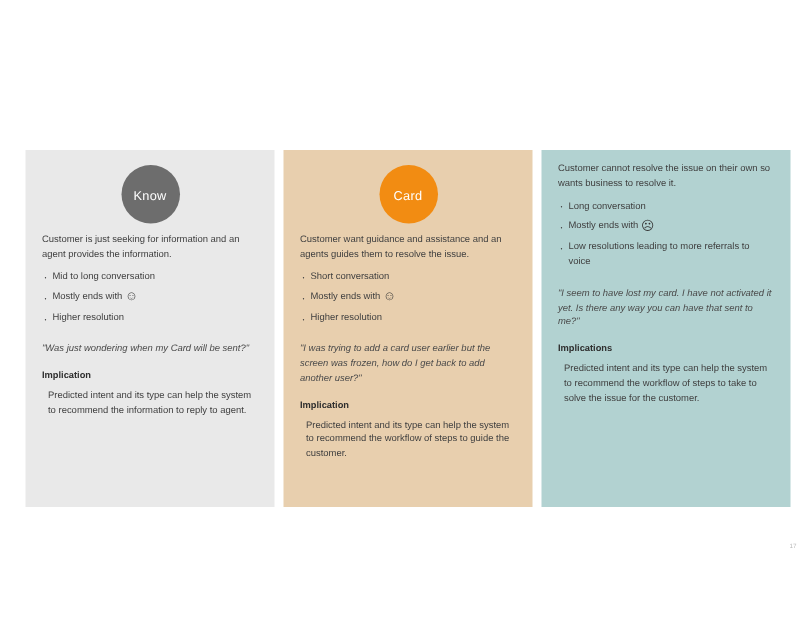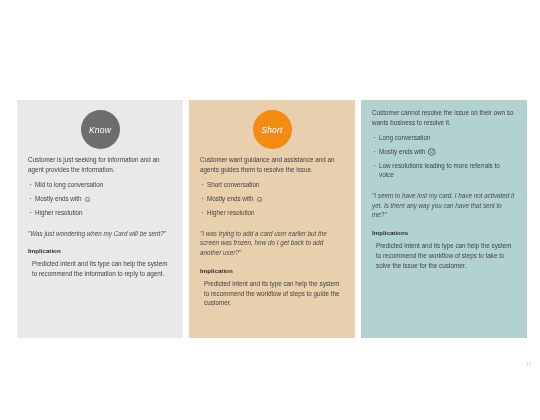--- a/index.html
+++ b/index.html
@@ -41,21 +41,20 @@
   }
   .card-know  { background: #e9e9e9; }
   .card-guide { background: #e8cfae; }
   .card-do    { background: #b2d2d1; }
 
   .badge-row {
     display: flex;
     justify-content: center;
     margin-top: 2px;
     margin-bottom: 6px;
-    font-style: italic;
   }
   .badge {
     width: 39px;
     height: 39px;
     border-radius: 50%;
     display: flex;
     align-items: center;
     justify-content: center;
     color: #ffffff;
     font-size: 8.5px;
@@ -147,21 +146,21 @@
       </ul>
       <div class="quote">"Was just wondering when my Card will be sent?"</div>
       <div class="imp-title">Implication</div>
       <div class="imp-body">Predicted intent and its type can help the system to recommend the information to reply to agent.</div>
       <div class="spacer"></div>
     </div>
 
     <div class="card card-guide">
       <div class="badge-row">
         <div class="badge badge-guide">
-          <span>Short</span>
+          <span>Card</span>
         </div>
       </div>
       <div class="intro">Customer want guidance and assistance and an agents guides them to resolve the issue.</div>
       <ul class="bullets">
         <li><span>Short conversation</span><span class="face"></span></li>
         <li><span>Mostly ends with </span><span class="face">☺</span></li>
         <li><span>Higher resolution</span><span class="face"></span></li>
       </ul>
       <div class="quote">"I was trying to add a card user earlier but the screen was frozen, how do I get back to add another user?"</div>
       <div class="imp-title">Implication</div>

